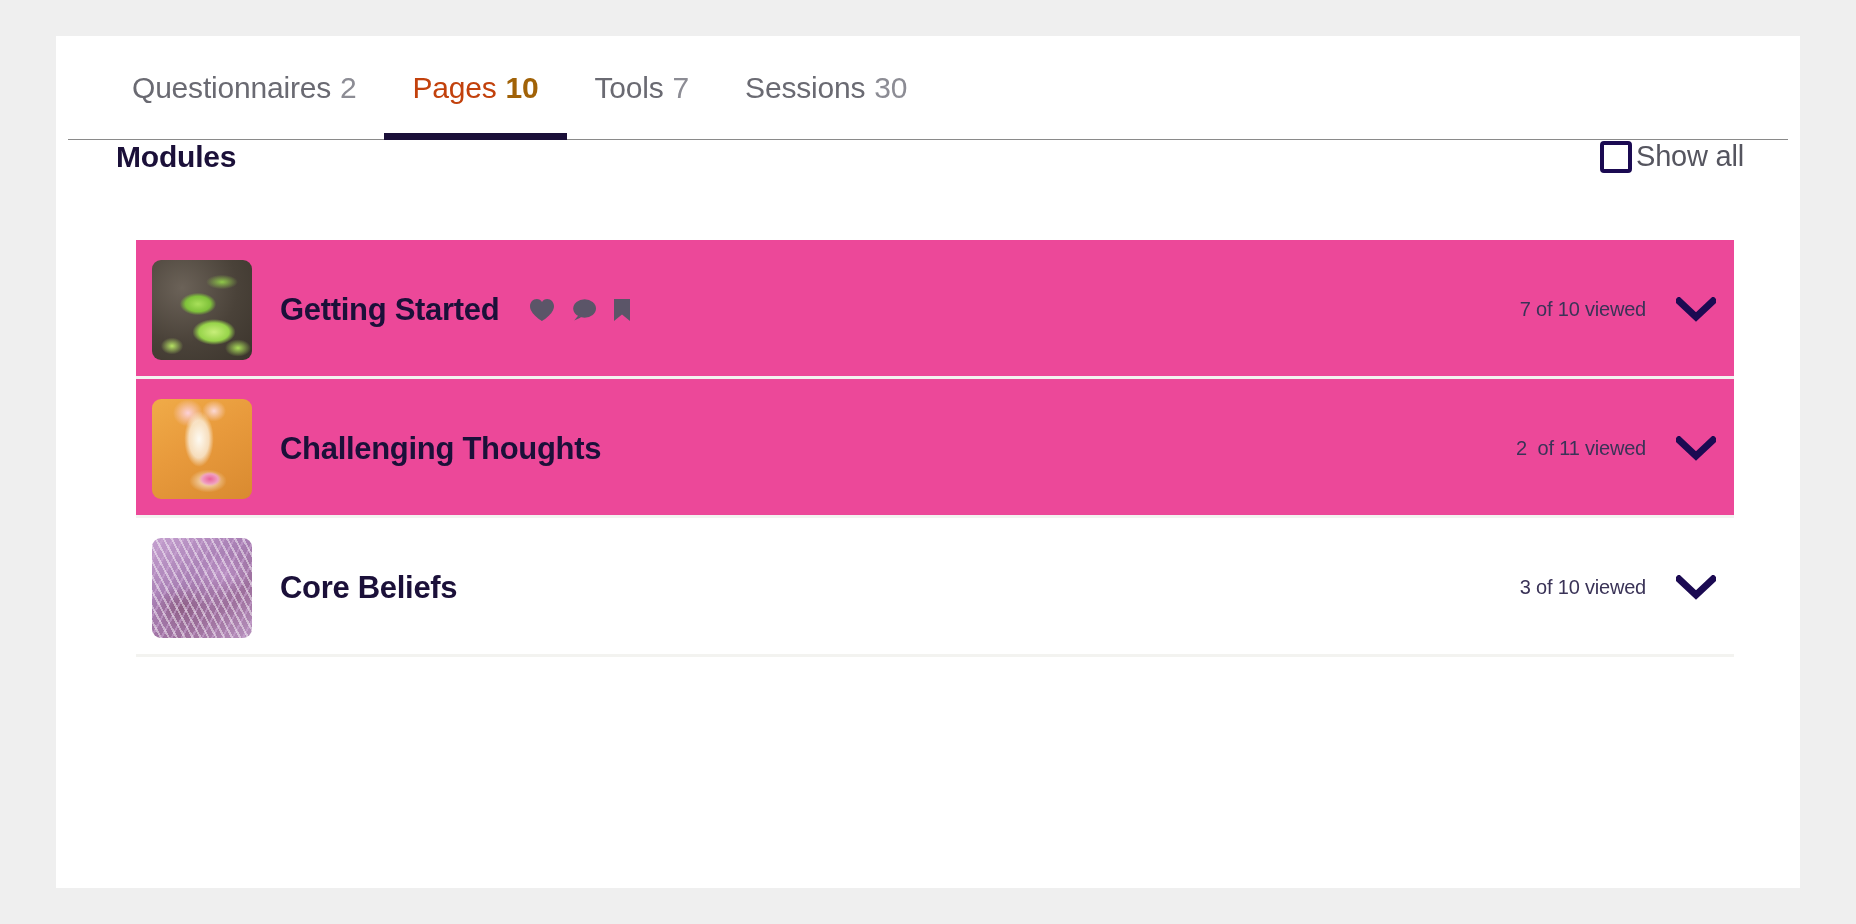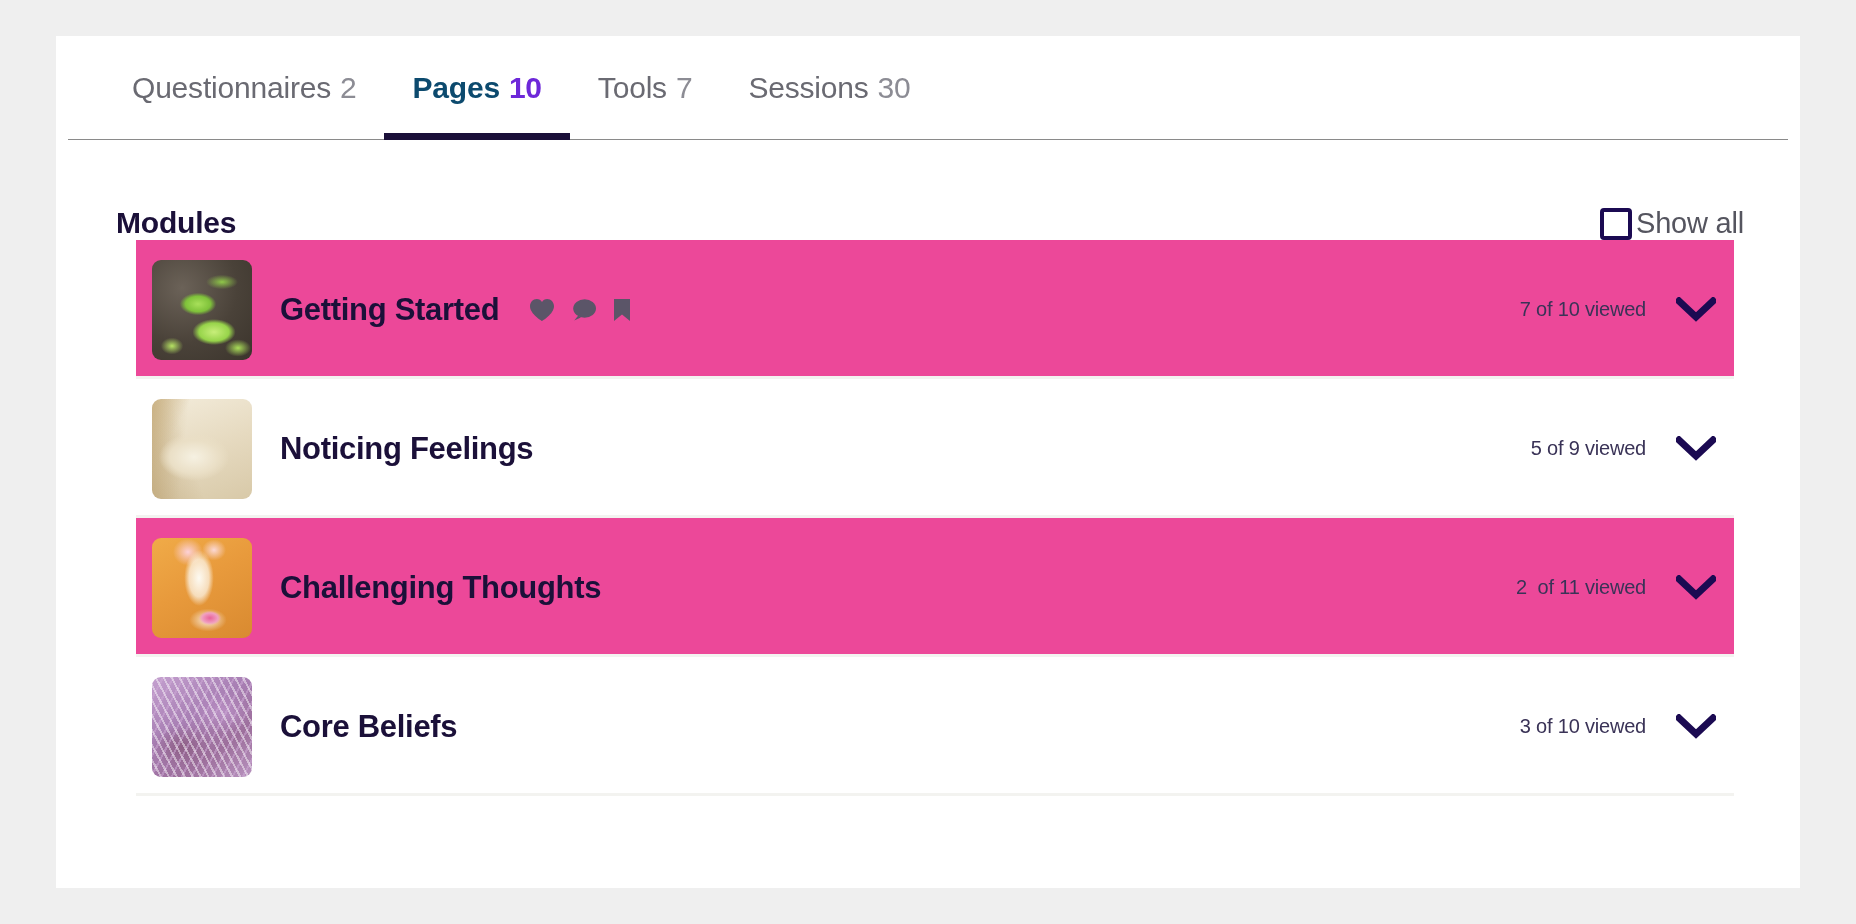--- a/index.html
+++ b/index.html
@@ -54,44 +54,44 @@
     font-size: 30px;
     color: #6a6a72;
     letter-spacing: -0.2px;
   }
   .tab .tab-count {
     font-size: 30px;
     color: #8c8c94;
     letter-spacing: -0.2px;
   }
   .tab.active .tab-label {
-    color: #0c4a6e;
-    font-weight: bold;
+    color: #c2410c;
+    font-weight: normal;
   }
   .tab.active .tab-count {
-    color: #6d28d9;
+    color: #a16207;
     font-weight: bold;
   }
   .tab.active::after {
     content: "";
     position: absolute;
     left: 0;
     right: 0;
     bottom: 0;
     height: 7px;
     background: #1b1039;
     z-index: 2;
   }
 
   
   .section-head {
     position: relative;
     height: 100px;
     display: flex;
-    align-items: flex-end;
+    align-items: flex-start;
     padding: 0 56px 0 60px;
   }
   .section-title {
     font-size: 30px;
     font-weight: bold;
     color: #1b1039;
     letter-spacing: -0.2px;
   }
   .showall {
     margin-left: auto;
@@ -268,31 +268,20 @@
       </div>
       <div class="spacer"></div>
       <div class="viewed">7 of 10 viewed</div>
       <div class="chevron">
         <svg width="40" height="26" viewBox="0 0 40 26">
             <path d="M3 4 L20 20 L37 4" stroke="#1b0a52" stroke-width="7" fill="none" stroke-linecap="square"></path>
           </svg>
       </div>
     </div>
 
-    <div class="module-row">
-      <div class="thumb thumb-seedhead"></div>
-      <div class="module-name">Noticing Feelings</div>
-      <div class="spacer"></div>
-      <div class="viewed">5 of 9 viewed</div>
-      <div class="chevron">
-        <svg width="40" height="26" viewBox="0 0 40 26">
-            <path d="M3 4 L20 20 L37 4" stroke="#1b0a52" stroke-width="7" fill="none" stroke-linecap="square"></path>
-          </svg>
-      </div>
-    </div>
 
     <div class="module-row hl">
       <div class="thumb thumb-feather"></div>
       <div class="module-name">Challenging Thoughts</div>
       <div class="spacer"></div>
       <div class="viewed">2  of 11 viewed</div>
       <div class="chevron">
         <svg width="40" height="26" viewBox="0 0 40 26">
             <path d="M3 4 L20 20 L37 4" stroke="#1b0a52" stroke-width="7" fill="none" stroke-linecap="square"></path>
           </svg>

